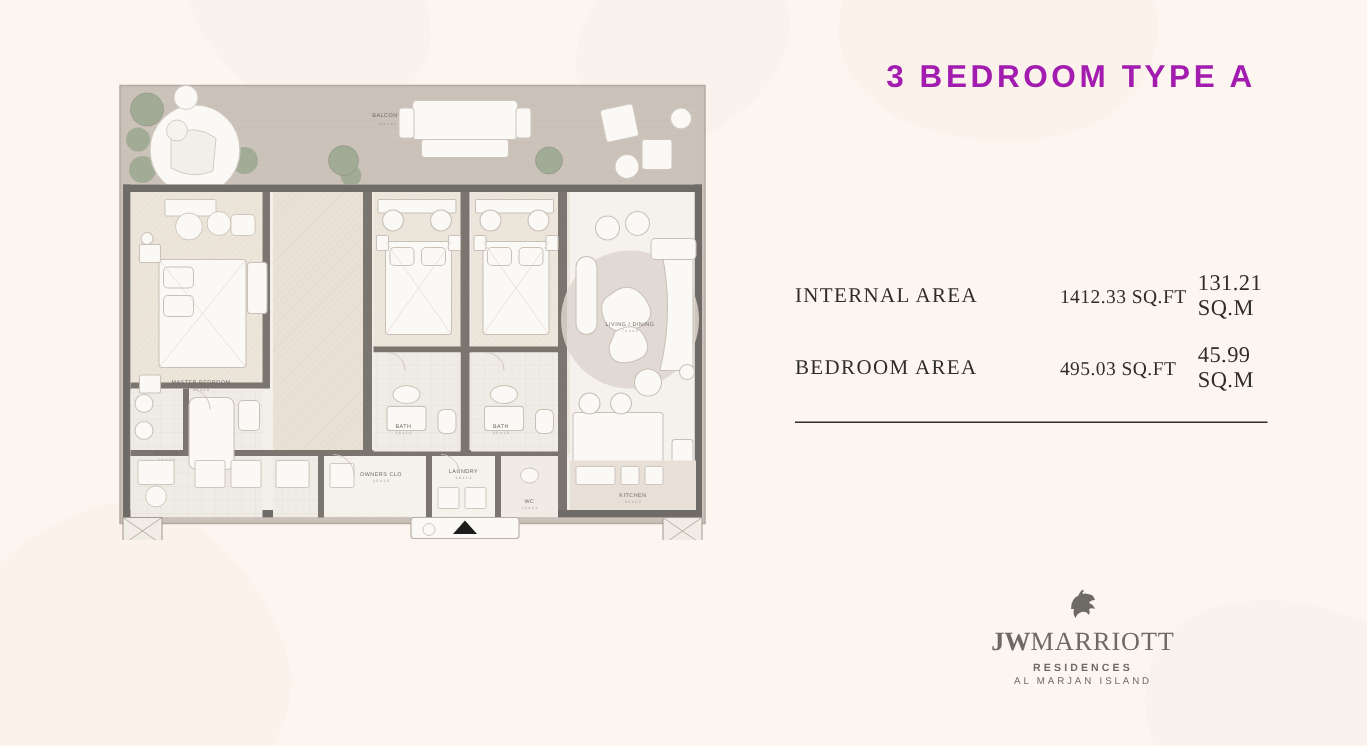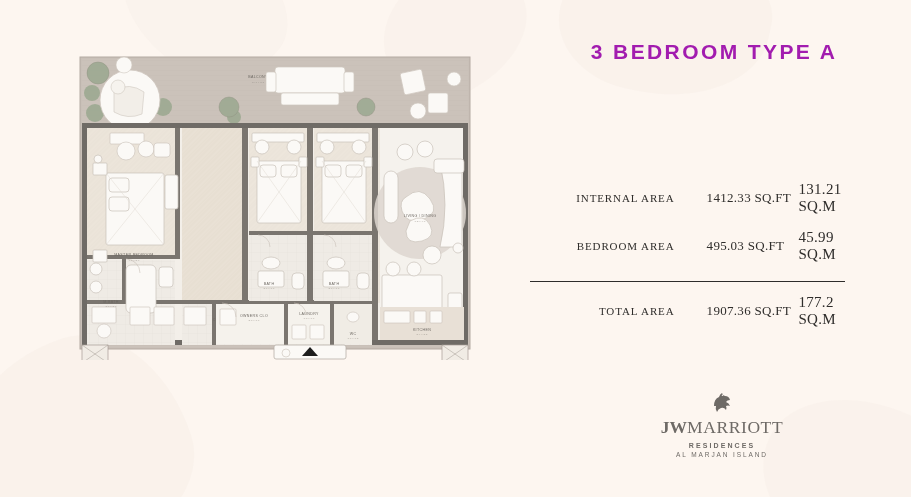--- a/index.html
+++ b/index.html
@@ -18,21 +18,21 @@
 
   
   #right-panel{position:absolute;left:505px;top:40px;width:380px;height:280px;}
   #plan-title{
     font-size:21px;letter-spacing:2.4px;color:#a21caf;font-weight:700;
     text-align:center;white-space:nowrap;margin-left:38px;
   }
   #area-table{position:absolute;left:25px;top:145px;width:345px;
     font-family:"Liberation Serif",serif;}
   .area-row{display:flex;align-items:center;height:26px;margin-bottom:22px;}
-  .area-row .lbl{width:170px;font-size:11px;letter-spacing:.9px;color:#2f2d2b;text-align:right;}
+  .area-row .lbl{width:170px;font-size:14px;letter-spacing:.9px;color:#2f2d2b;}
   .area-row .sqft{width:108px;font-size:13px;letter-spacing:.3px;color:#2f2d2b;margin-left:32px;}
   .area-row .sqm{width:90px;font-size:15px;letter-spacing:.3px;color:#2f2d2b;}
   #area-divider{height:1px;background:#2f2d2b;width:315px;margin:2px 0 16px 0;}
 
   
   #logo-block{position:absolute;left:612px;top:392px;width:220px;text-align:center;color:#6e6a66;}
   #griffin-icon{display:block;margin:0 auto 5px auto;}
   #logo-wordmark{font-size:17.5px;letter-spacing:.2px;white-space:nowrap;}
   #logo-wordmark .jw{font-family:"Liberation Serif",serif;font-weight:700;letter-spacing:0;margin-top:12px;}
   #logo-wordmark .mar{font-family:Liberation Serif, serif;font-weight:400;letter-spacing:.6px;}
@@ -335,25 +335,20 @@
       <div class="lbl">INTERNAL AREA</div>
       <div class="sqft">1412.33 SQ.FT</div>
       <div class="sqm">131.21 SQ.M</div>
     </div>
     <div class="area-row">
       <div class="lbl">BEDROOM AREA</div>
       <div class="sqft">495.03 SQ.FT</div>
       <div class="sqm">45.99 SQ.M</div>
     </div>
     <div id="area-divider"></div>
-    <div class="area-row">
-      <div class="lbl">TOTAL AREA</div>
-      <div class="sqft">1907.36 SQ.FT</div>
-      <div class="sqm">177.2 SQ.M</div>
-    </div>
   </div>
 </div>
 
 <div id="logo-block">
   <svg id="griffin-icon" width="22" height="20" viewBox="0 0 22 20">
     <path d="M3 14 q0 -7 5 -9 q1 -3 3 -4 q1 3 3 3 q4 0 5 4 q-3 0 -4 2 q3 1 4 4 q-2 -1 -4 0 q1 2 0 4 q-2 -3 -5 -2 q-3 1 -4 4 q-2 -3 -1 -6 z" fill="#6e6a66"></path>
     <circle cx="11.5" cy="3.2" r=".8" fill="#fdf6f0"></circle>
   </svg>
   <div id="logo-wordmark">
     <span class="jw">JW</span><span class="mar">MARRIOTT</span>

